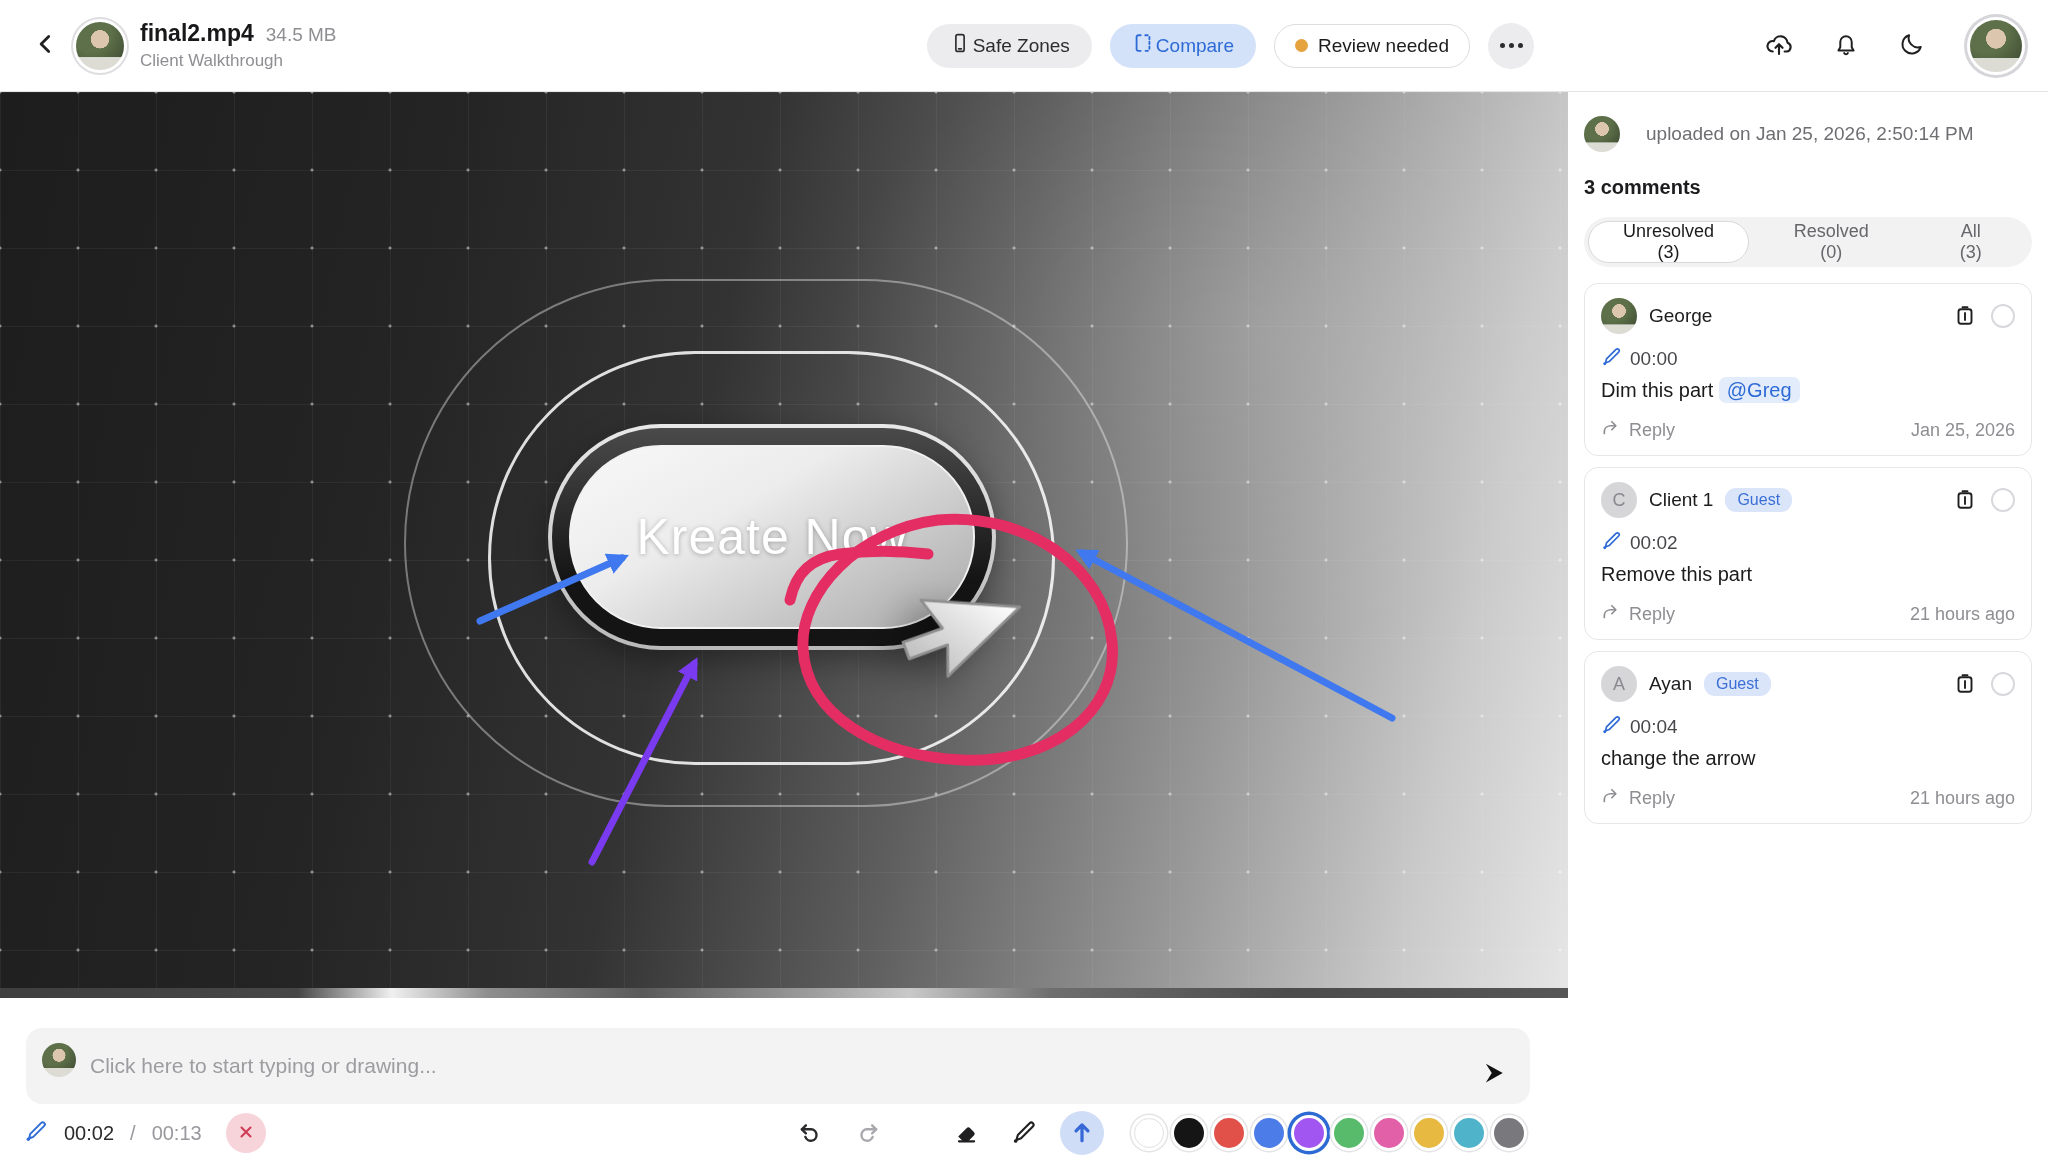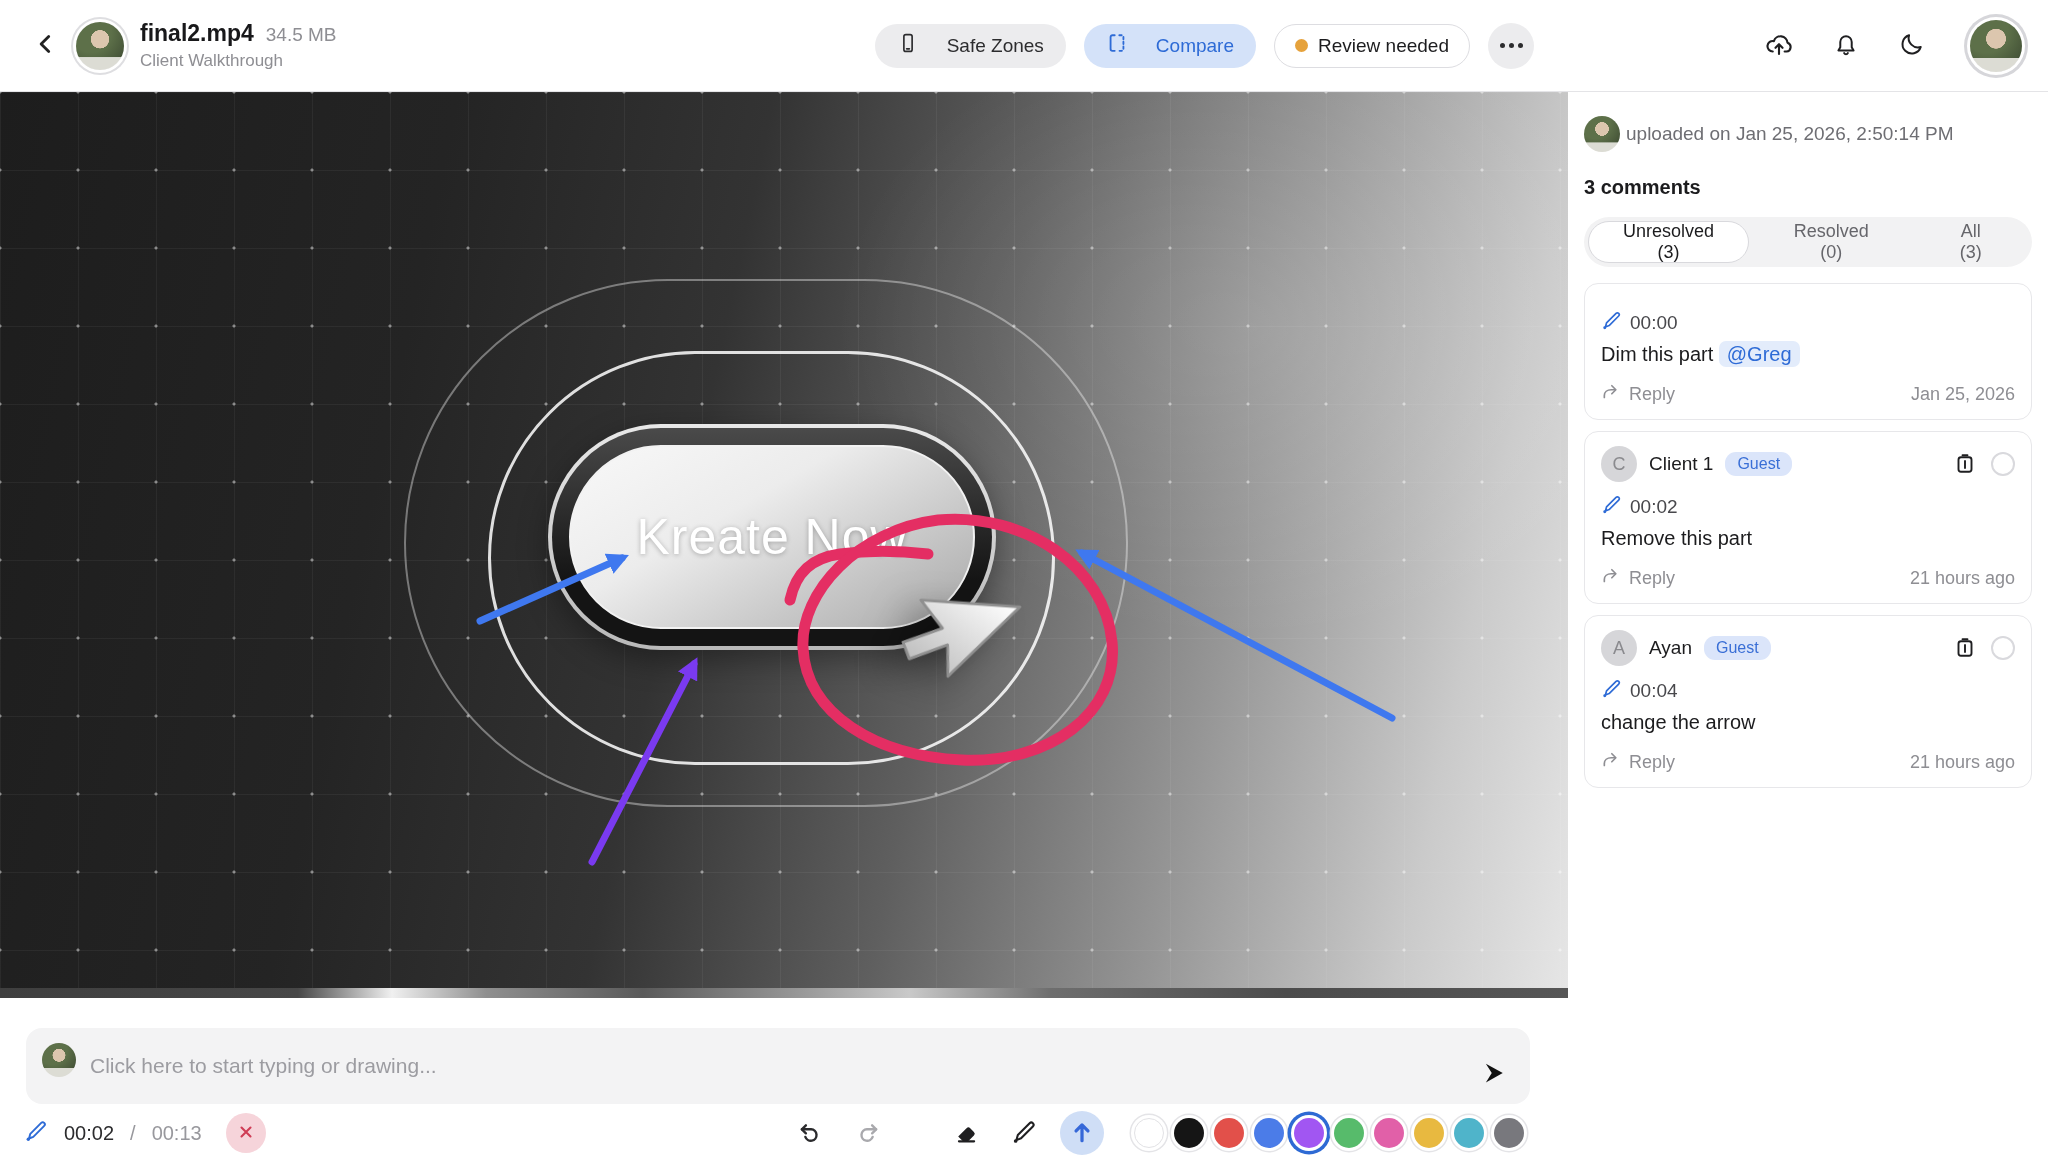--- a/index.html
+++ b/index.html
@@ -25,21 +25,21 @@
   }
   .hdr-avatar { width:48px; height:48px; margin:0 16px 0 10px; box-shadow:0 0 0 3px #fff, 0 0 0 5px #dedee1; }
   .title-block { display:flex; flex-direction:column; gap:4px; }
   .title-row { display:flex; align-items:baseline; gap:12px; }
   .file-name { font-size:23px; font-weight:700; color:#18181a; }
   .file-size { font-size:19px; color:#8e8e93; }
   .project-name { font-size:17px; color:#8e8e93; }
 
   .hdr-buttons { display:flex; align-items:center; gap:18px; margin-left:auto; }
   .pill-btn { height:44px; border:none; border-radius:22px; display:flex; align-items:center;
-    gap:28px; padding:0 22px; font-size:19px; font-family:inherit; cursor:pointer; }
+    gap:2px; padding:0 22px; font-size:19px; font-family:inherit; cursor:pointer; }
   .safe-zones { background:#ececee; color:#2c2c2e; }
   .compare { background:#d4e2f9; color:#2e6bd6; }
   .status-pill { height:44px; border-radius:22px; border:1.5px solid #dddde1; background:#fff;
     display:flex; align-items:center; gap:10px; padding:0 20px; font-size:19px; color:#1c1c1e; cursor:pointer; }
   .status-dot { width:13px; height:13px; border-radius:50%; }
   .more-btn { width:46px; height:46px; border-radius:50%; border:none; background:#ececee;
     display:flex; align-items:center; justify-content:center; gap:4px; cursor:pointer; }
   .more-btn i { width:5px; height:5px; border-radius:50%; background:#2c2c2e; }
 
   .hdr-icons { display:flex; align-items:center; gap:38px; margin-left:230px; }
@@ -106,21 +106,21 @@
   .tbtn.active { background:#cfdef6; }
   .tgap { width:26px; }
   .swatches { display:flex; align-items:center; gap:10px; margin-left:16px; }
   .swatch { width:30px; height:30px; border-radius:50%; border:none; padding:0; cursor:pointer;
     box-shadow:0 0 0 3px #fff, 0 0 0 4.5px #e4e4e7; }
   .swatch.selected { box-shadow:0 0 0 3px #fff, 0 0 0 6.5px #2e6ad4; }
   .sw-white { border:1px solid #e2e2e5; }
 
   
   .sidebar { flex:1; background:#fff; padding:24px 16px 0 16px; overflow:hidden; }
-  .uploaded-row { display:flex; align-items:center; gap:6px; margin-bottom:24px; }
+  .uploaded-row { display:flex; align-items:center; gap:26px; margin-bottom:24px; }
   .uploaded-avatar { width:36px; height:36px; }
   .uploaded-text { font-size:19px; color:#6e6e73; }
   .comments-title { font-size:20px; font-weight:700; color:#1c1c1e; margin:0 0 18px 0; }
   .tabs { height:50px; background:#f2f2f3; border-radius:25px; display:flex; align-items:center;
     padding:4px; margin-bottom:16px; }
   .tab { height:42px; border:none; background:transparent; border-radius:21px; font-family:inherit;
     font-size:18px; color:#66666b; padding:0 36px; cursor:pointer; display:flex; align-items:center; }
   .tab.active { background:#fff; border:1.5px solid #d9d9dd; color:#1c1c1e; padding:0 26px; font-weight:500; }
 
   .comment-card { border:1.5px solid #e7e7ea; border-radius:14px; padding:14px 16px 12px 16px; margin-bottom:11px; background:#fff; }
@@ -362,20 +362,37 @@
       </div>
       <h2 class="comments-title">3 comments</h2>
 
       <div class="tabs">
         <button class="tab active">Unresolved (3)</button>
         <button class="tab">Resolved (0)</button>
         <button class="tab">All (3)</button>
       </div>
 
       <div class="comment-card">
+        <div class="cc-row1">
+          <div class="avatar cc-avatar"></div>
+          <span class="cc-name">George</span>
+
+          <div class="cc-actions">
+            <button class="cc-delete">
+              <span>
+                <svg width="24" height="24" viewBox="0 0 24 24" fill="none" stroke="#1f1f21" stroke-width="1.9" stroke-linecap="round" stroke-linejoin="round">
+                    <path d="M9.5 4.2 h5"></path>
+                    <rect x="5.5" y="6.2" width="13" height="14.5" rx="2.5"></rect>
+                    <path d="M12 10 v7"></path>
+                  </svg>
+              </span>
+            </button>
+            <button class="cc-resolve"></button>
+          </div>
+        </div>
         <div class="cc-timeline">
           <span>
             <svg width="21" height="21" viewBox="0 0 24 24">
                 <path d="M5 19.5 L6.3 14.8 L17.2 3.9 a2.1 2.1 0 0 1 3 3 L9.3 17.8 Z" fill="none" stroke="#2e6bd6" stroke-width="1.9" stroke-linejoin="round"></path>
                 <circle cx="4.3" cy="20.3" r="1.7" fill="#2e6bd6"></circle>
               </svg>
           </span>
           <span class="cc-time">00:00</span>
         </div>
         <p class="cc-text"><span>Dim this part</span>

